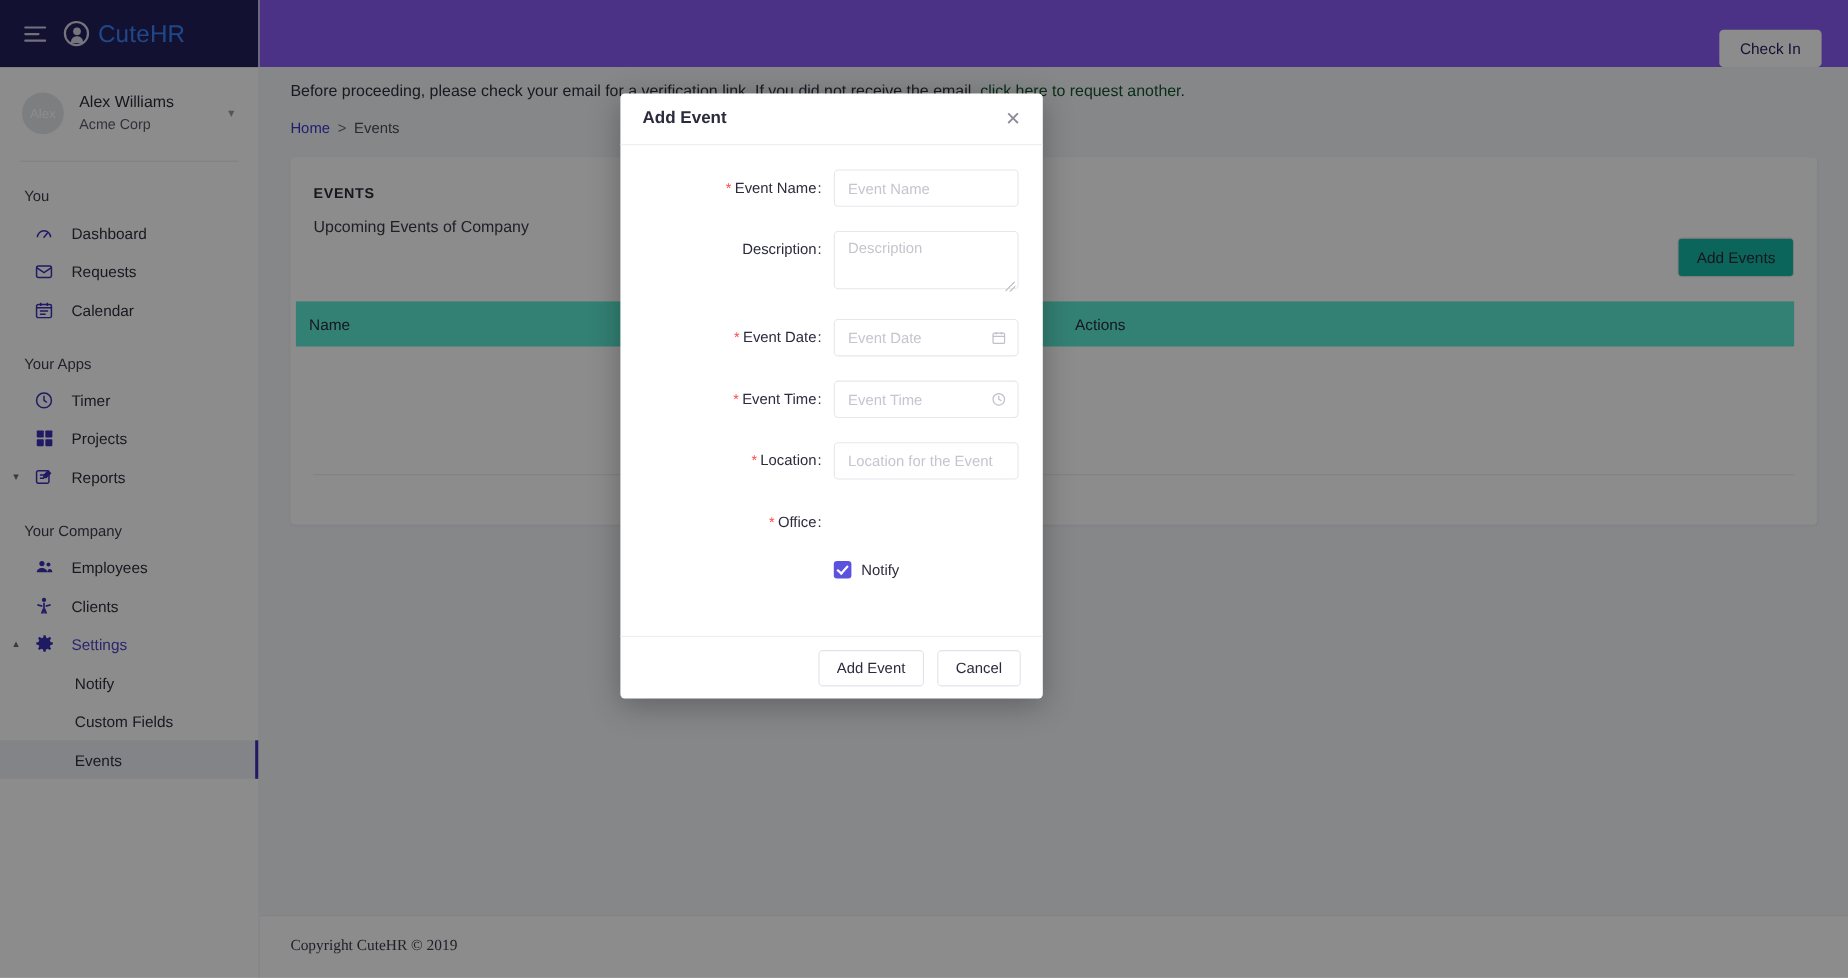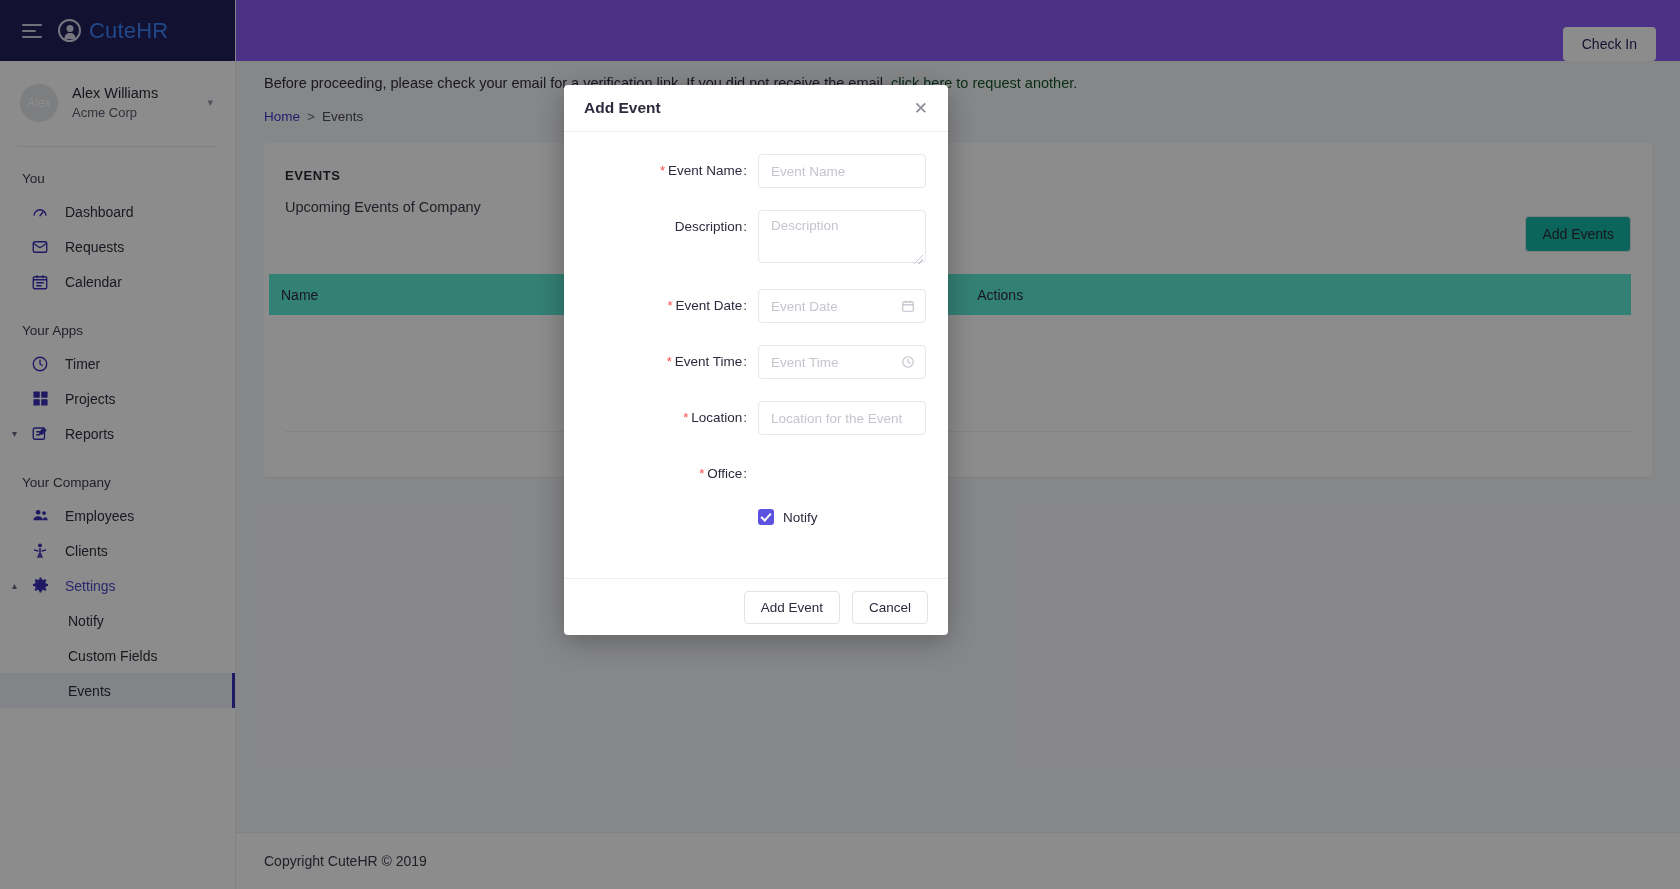--- a/index.html
+++ b/index.html
@@ -123,21 +123,21 @@
   .th-name { width:52%; padding-left:12px; }
   .th-actions { flex:1; text-align:left; }
   .table-rule {
     position:absolute; left:21px; right:21px; top:288px; height:1px; background:#edeef2;
   }
 
   .footer {
     position:absolute; left:0; right:0; bottom:0; height:57px;
     background:#ffffff; border-top:1px solid #ecedf1;
     display:flex; align-items:center; padding-left:28px;
-    font-size:14px; color:#3a3a49;
+    font-size:14px; color:#3a3a49;font-family:Liberation Serif, serif;
   }
 
   
   .overlay {
     position:absolute; inset:0; background:rgba(0,0,0,.45); z-index:50;
   }
   .modal {
     position:absolute; left:564px; top:85px; width:384px; height:550px;
     background:#ffffff; border-radius:4px; z-index:60;
     box-shadow:0 6px 28px rgba(0,0,0,.28);

